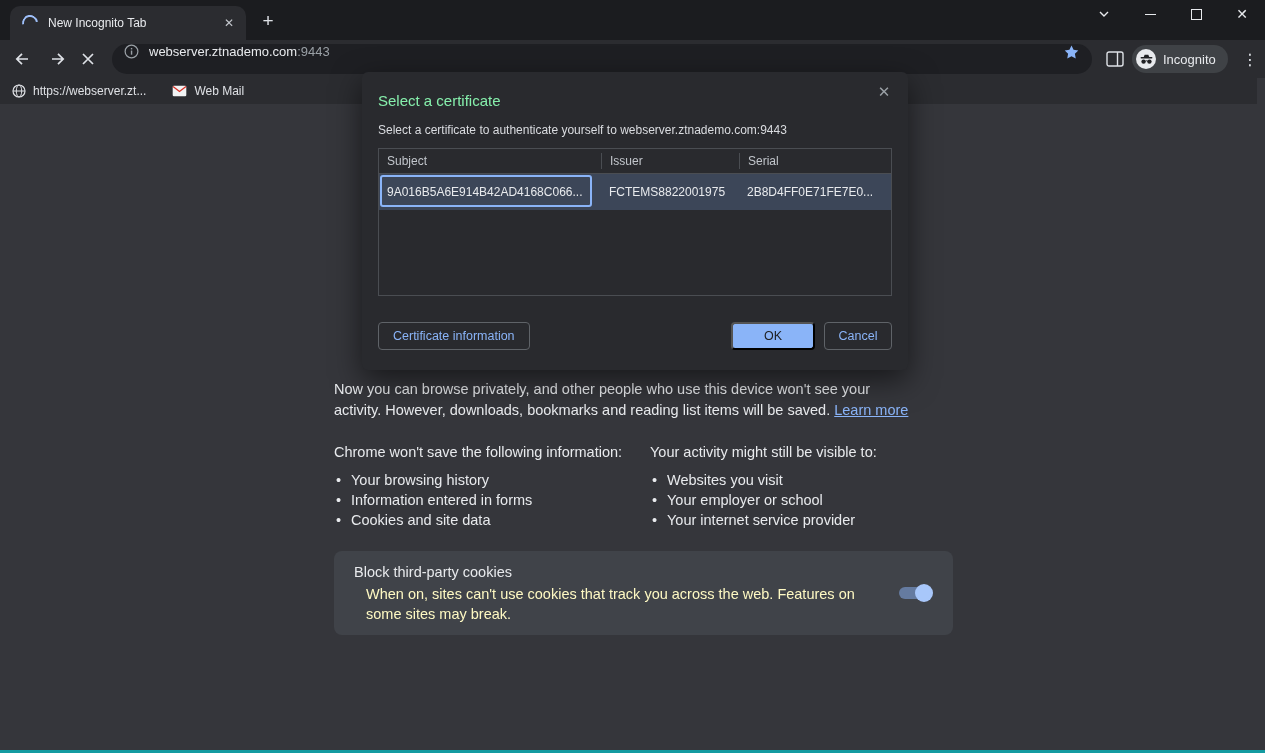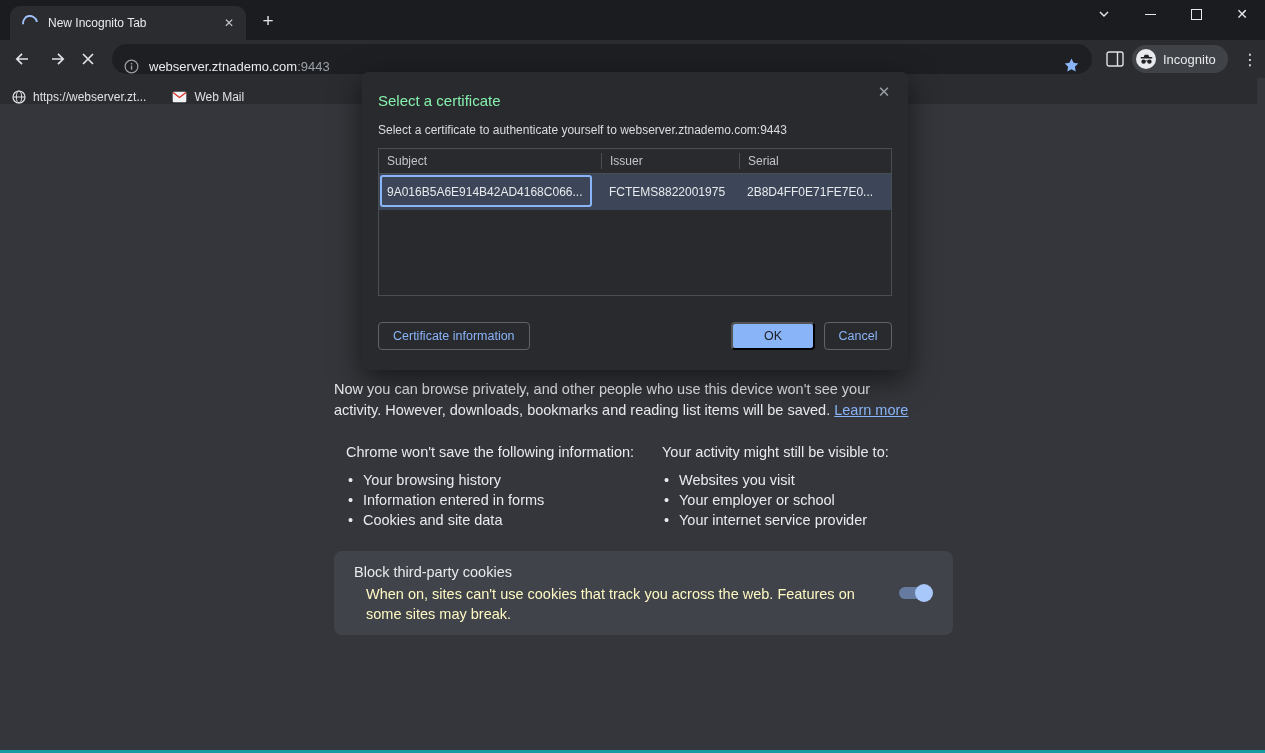--- a/index.html
+++ b/index.html
@@ -20,41 +20,41 @@
   .caption{position:absolute;top:0;right:0;height:28px;display:flex;}
   .cap-btn{width:46px;height:28px;display:flex;align-items:center;justify-content:center;color:#e8eaed;cursor:pointer;}
   .min-glyph{width:11px;height:0;border-top:1.5px solid #e8eaed;}
   .max-glyph{width:9px;height:9px;border:1.3px solid #e8eaed;}
   .x-glyph{font-size:14px;line-height:1;}
 
   
   .toolbar{position:absolute;top:40px;left:0;right:0;height:38px;background:#2b2c30;}
   .nav-btn{position:absolute;top:7px;width:24px;height:24px;display:flex;align-items:center;justify-content:center;cursor:pointer;}
   .omnibox{position:absolute;left:112px;top:4px;width:980px;height:30px;border-radius:15px;background:#1e1f23;
-    display:flex;align-items:flex-end;padding:0 12px;box-sizing:border-box;}
+    display:flex;align-items:flex-start;padding:0 12px;box-sizing:border-box;}
   .url{font-size:13px;margin-left:10px;flex:1;white-space:nowrap;overflow:hidden;}
   .url .host{color:#e8eaed;}
   .url .port{color:#9aa0a6;}
   .incog-pill{position:absolute;left:1132px;top:5px;height:28px;border-radius:14px;background:#3f4246;
     display:flex;align-items:center;gap:7px;padding:0 12px 0 4px;cursor:pointer;}
   .incog-circle{width:20px;height:20px;border-radius:50%;background:#e8eaed;display:flex;align-items:center;justify-content:center;}
   .incog-label{font-size:13px;color:#e8eaed;}
   .kebab{position:absolute;left:1240px;top:8px;width:20px;height:22px;display:flex;align-items:center;justify-content:center;
     color:#dee1e6;font-size:16px;cursor:pointer;}
 
   
-  .bookmarks{position:absolute;top:78px;left:0;right:8px;height:26px;background:#2b2c30;display:flex;align-items:flex-end;gap:26px;padding-left:12px;}
+  .bookmarks{position:absolute;top:78px;left:0;right:8px;height:26px;background:#2b2c30;display:flex;align-items:center;gap:26px;padding-left:12px;}
   .bm-item{display:flex;align-items:center;gap:7px;cursor:pointer;}
   .bm-label{font-size:12px;color:#dfe1e5;white-space:nowrap;}
 
   
   .page{position:absolute;top:104px;left:0;right:0;bottom:0;background:#35363b;}
   .intro{position:absolute;left:334px;top:275px;width:585px;font-size:14.5px;line-height:20.5px;color:#e8eaed;}
   .learn-more{color:#8ab4f8;text-decoration:underline;cursor:pointer;}
-  .col{position:absolute;top:340px;width:305px;margin-left:12px;}
+  .col{position:absolute;top:340px;width:305px;}
   .col.left{left:334px;}
   .col.right{left:650px;}
   .col-heading{font-size:14.5px;font-weight:500;color:#e8eaed;}
   .col ul{list-style:none;margin:10px 0 0 0;padding:0;}
   .col li{position:relative;padding-left:17px;font-size:14.5px;line-height:20px;color:#e8eaed;}
   .col li::before{content:"•";position:absolute;left:2px;color:#e8eaed;}
   .cookie-card{position:absolute;left:334px;top:447px;width:599px;height:84px;background:#404349;border-radius:8px;padding-left:20px;}
   .cookie-title{position:absolute;left:20px;top:13px;font-size:14.5px;color:#e8eaed;}
   .cookie-body{position:absolute;left:32px;top:33px;width:508px;font-size:14.5px;line-height:20px;color:#fef9c3;}
   .toggle{position:absolute;right:22px;top:36px;width:32px;height:12px;border-radius:7px;background:rgba(138,180,248,.5);cursor:pointer;}

